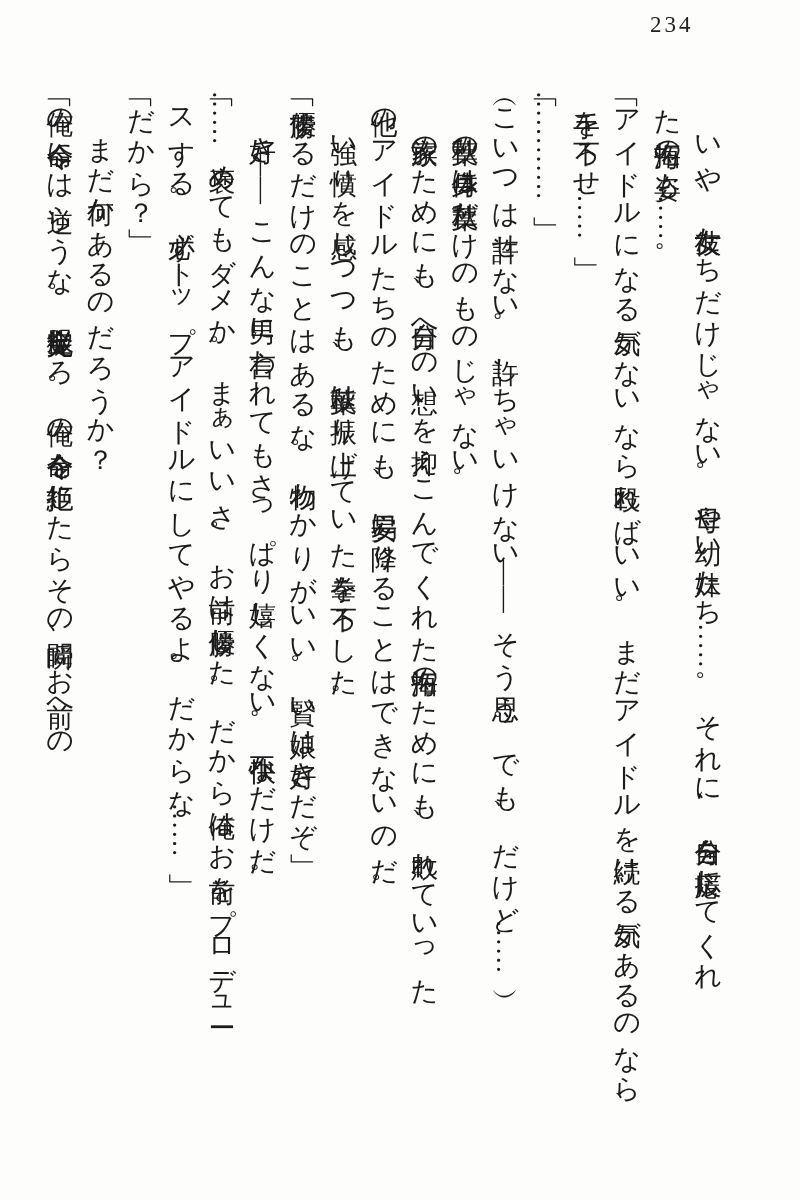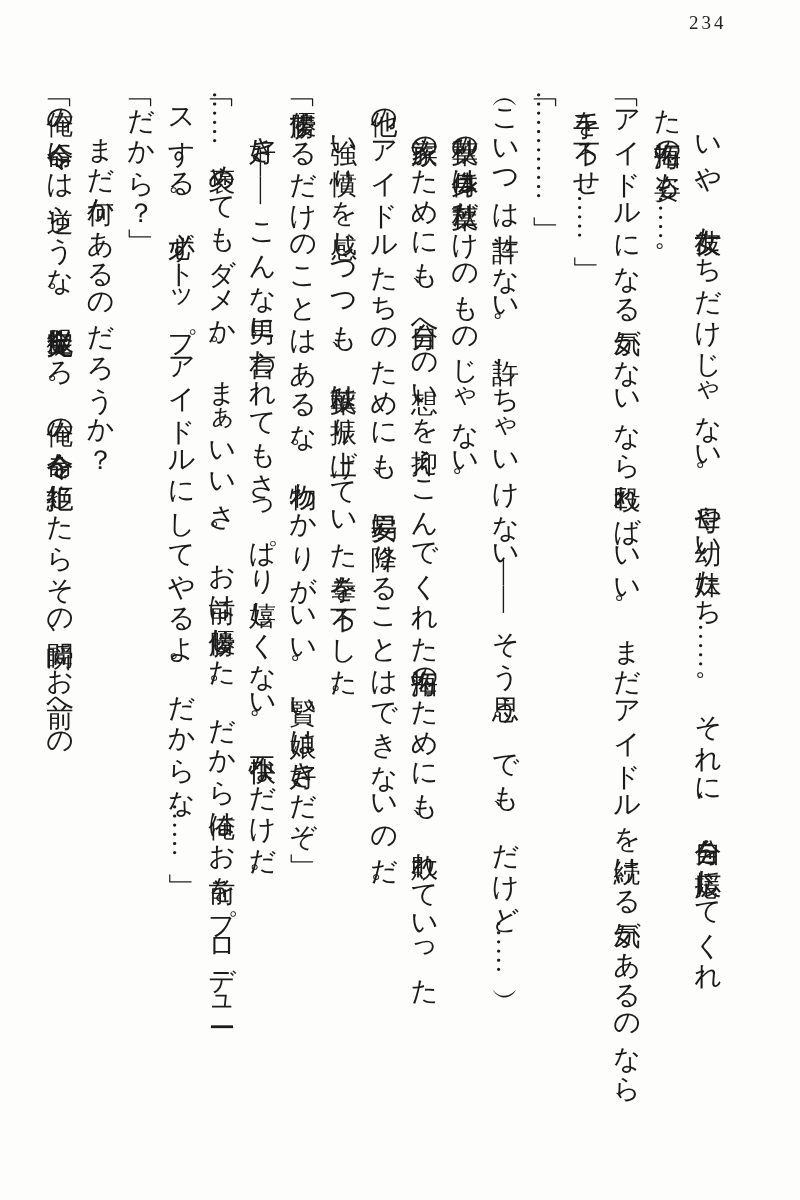--- a/index.html
+++ b/index.html
@@ -13,24 +13,23 @@
     height: 1200px;
     background: #fdfdfc;
     overflow: hidden;
     font-family: "Liberation Serif", "DejaVu Serif", serif;
     color: #1b1b1b;
   }
   .page-number {
     position: absolute;
     top: 12px;
     left: 650px;
-    font-size: 19px;
+    font-size: 23px;
     letter-spacing: 3px;
     color: #222222;
-    margin-left: 39px;
   }
   .text-area {
     position: absolute;
     top: 90px;
     left: 36px;
     height: 1050px;
     width: 692px;
     display: flex;
     flex-direction: row-reverse;
     justify-content: flex-start;

